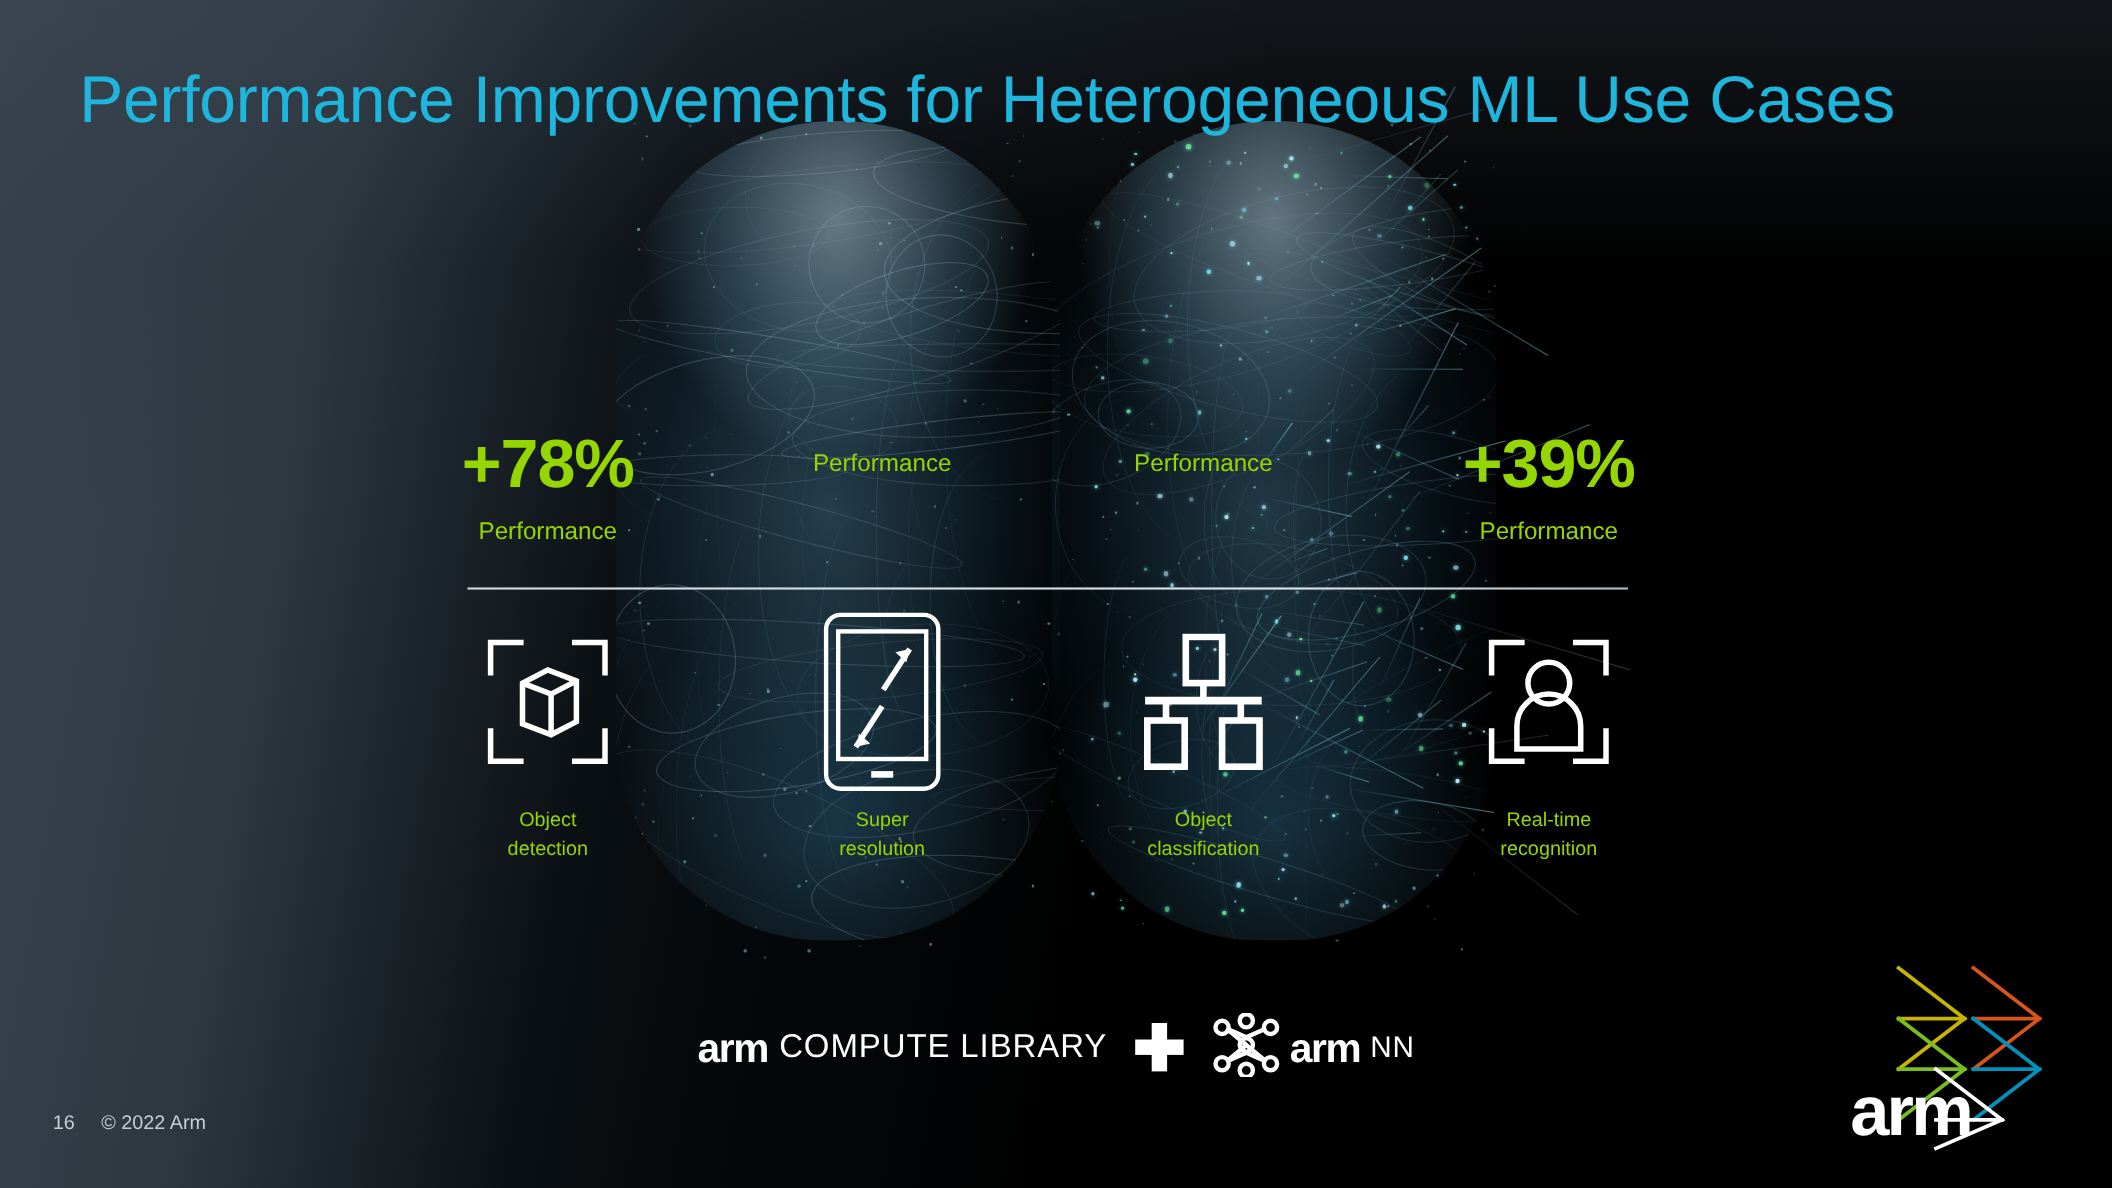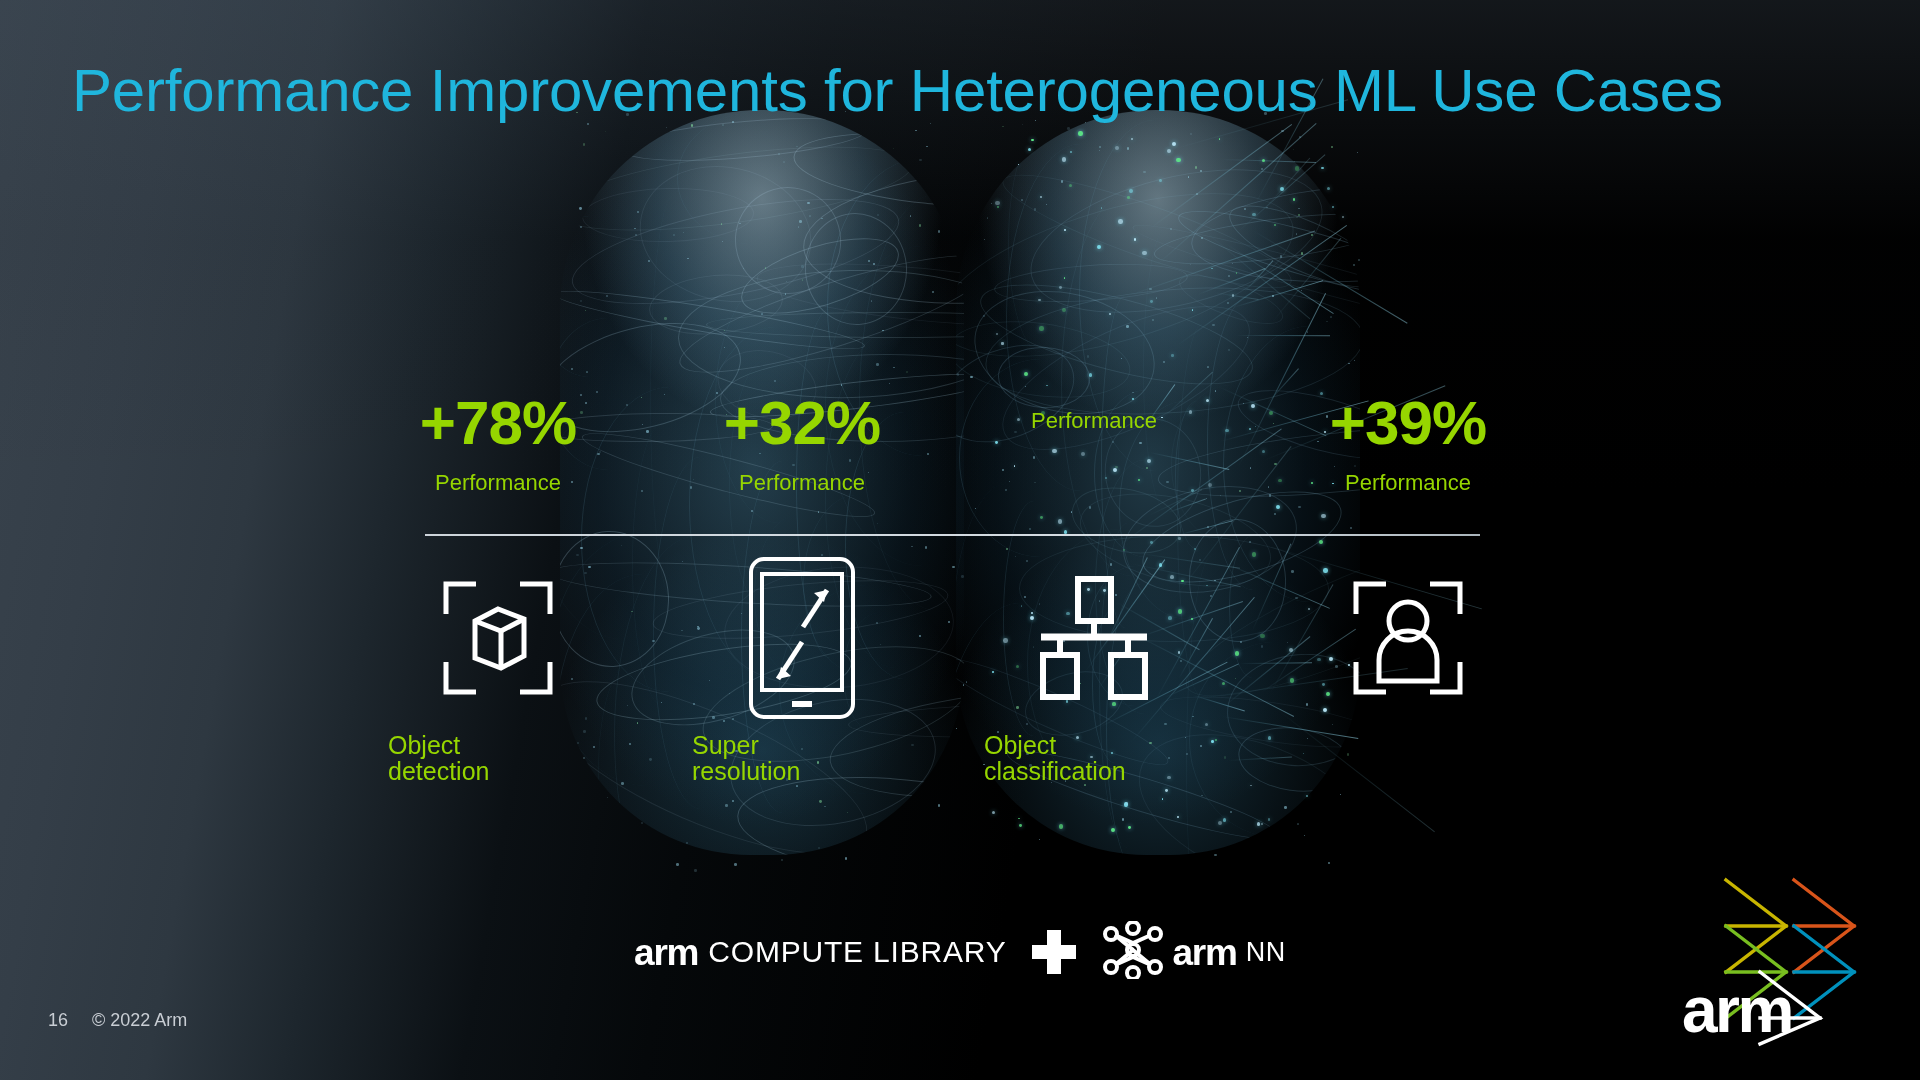--- a/index.html
+++ b/index.html
@@ -164,22 +164,22 @@
   .caps-row {
     position:absolute;
     left:380px; top:732px;
     width:1140px; height:70px;
     z-index:30;
   }
   .caption {
     position:absolute;
     top:0;
     width:220px;
-    text-align:left;
-    font-size:25px;
+    text-align:center;
+    font-size:18px;
     line-height:26px;
     color:#96d600;
   }
   .caption.c0 { left:8px;   }
   .caption.c1 { left:312px; }
   .caption.c2 { left:604px; }
   .caption.c3 { left:918px; }
   .caption span { display:block; }
 
   
@@ -925,21 +925,20 @@
   </div>
 
   <div class="slide-title">Performance Improvements for Heterogeneous ML Use Cases</div>
 
   <div class="stats-row">
     <div class="stat c0">
       <div class="stat-value">+78%</div>
       <div class="stat-label">Performance</div>
     </div>
     <div class="stat c1">
-      <div class="stat-value">+32%</div>
       <div class="stat-label">Performance</div>
     </div>
     <div class="stat c2">
       <div class="stat-label">Performance</div>
     </div>
     <div class="stat c3">
       <div class="stat-value">+39%</div>
       <div class="stat-label">Performance</div>
     </div>
   </div>
@@ -1001,20 +1000,24 @@
       <span>Object</span>
       <span>detection</span>
     </div>
     <div class="caption c1">
       <span>Super</span>
       <span>resolution</span>
     </div>
     <div class="caption c2">
       <span>Object</span>
       <span>classification</span>
+    </div>
+    <div class="caption c3">
+      <span>Real-time</span>
+      <span>recognition</span>
     </div>
   </div>
 
   <div class="logo-strip">
     <div class="logo-group">
       <span class="arm-word">arm</span>
       <span class="acl-word">COMPUTE LIBRARY</span>
     </div>
 
     <div class="plus-sign"></div>

